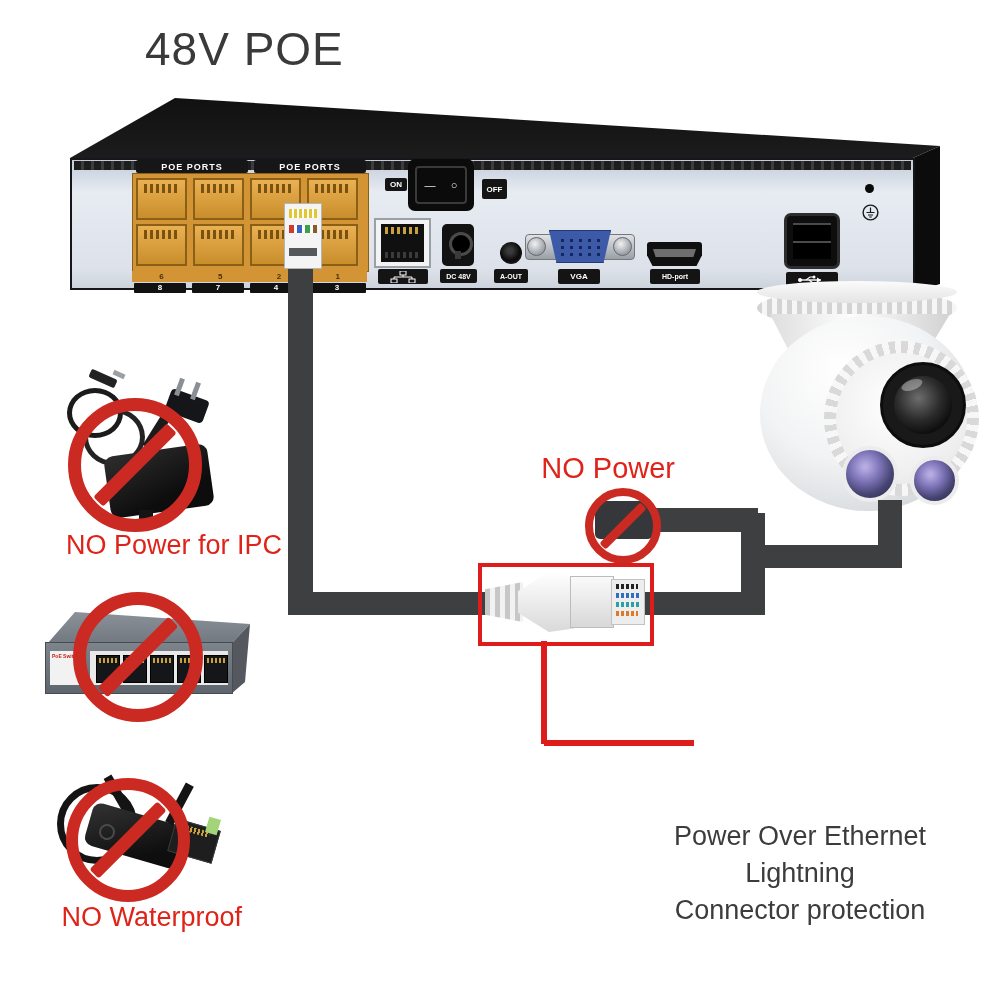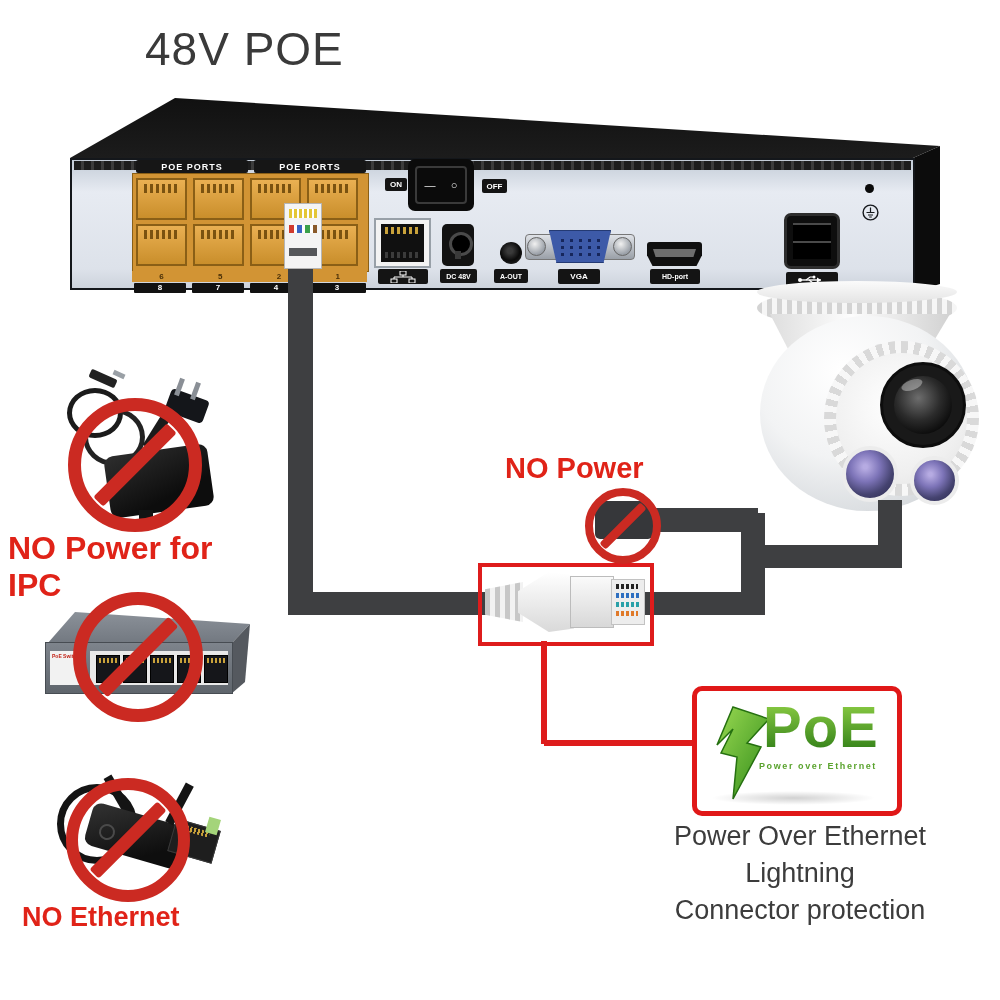--- a/index.html
+++ b/index.html
@@ -2,21 +2,21 @@
 <html><head>
 <meta charset="utf-8">
 <style>
   html,body{margin:0;padding:0;background:#fff;}
   .canvas{position:relative;width:1000px;height:1000px;background:#fff;overflow:hidden;
           font-family:"Liberation Sans", sans-serif;}
   .abs{position:absolute;}
   
   .lbl{position:absolute;background:#141414;color:#fff;font-weight:bold;
        display:flex;align-items:center;justify-content:center;border-radius:2px;}
-  .red-text{position:absolute;color:#e02318;text-align:left;font-weight:700;}
+  .red-text{position:absolute;color:#e02318;text-align:right;font-weight:400;}
   .dark-text{color:#3a3a3a;}
   .ban{position:absolute;border-radius:50%;border-style:solid;border-color:#cb2a22;z-index:40;}
   .ban .bar{position:absolute;left:50%;top:50%;background:#cb2a22;border-radius:3px;
             transform:translate(-50%,-50%) rotate(-45deg);}
   .cable{position:absolute;background:#3e3f41;z-index:14;}
   
   .nvr-top{position:absolute;left:62px;top:94px;width:882px;height:70px;background:linear-gradient(180deg,#101010,#1d1d1d);
            clip-path:polygon(8px 64px,113px 4px,878px 52px,851px 64px);z-index:5;}
   .nvr-side{position:absolute;left:905px;top:146px;width:40px;height:150px;background:#0c0c0c;
             clip-path:polygon(8px 12px,35px 0,35px 138px,8px 146px);z-index:5;}
@@ -112,21 +112,21 @@
     <div class="numseg" style="left:178px;width:52px;">4</div>
     <div class="numseg" style="left:236px;width:58px;">3</div>
 
     <div class="lbl" style="left:313px;top:18px;width:22px;height:13px;font-size:8px;">ON</div>
     <div class="rocker">
       <div class="inner">
         <span>—</span>
         <span>○</span>
       </div>
     </div>
-    <div class="lbl" style="left:410px;top:19px;width:25px;height:14px;font-size:8px;">OFF</div>
+    <div class="lbl" style="left:410px;top:19px;width:25px;height:20px;font-size:8px;">OFF</div>
 
     <div class="abs" style="left:302px;top:58px;width:57px;height:50px;background:#f3f3f3;border:2px solid #98a0a8;box-sizing:border-box;">
       <div class="abs" style="left:5px;top:4px;width:43px;height:38px;background:#101010;">
         <div class="abs" style="left:4px;top:3px;right:4px;height:7px;
              background:repeating-linear-gradient(90deg,#c9a23a 0 3px,#101010 3px 6px);"></div>
         <div class="abs" style="left:4px;bottom:4px;right:4px;height:6px;
              background:repeating-linear-gradient(90deg,#3b3b3b 0 3px,#101010 3px 6px);"></div>
       </div>
     </div>
     <div class="lbl" style="left:306px;top:109px;width:50px;height:15px;">
@@ -251,34 +251,20 @@
       <div class="abs" style="left:4px;top:13px;width:24px;height:5px;background:repeating-linear-gradient(90deg,#2e6fc0 0 3px,#eee 3px 5px);"></div>
       <div class="abs" style="left:4px;top:22px;width:24px;height:5px;background:repeating-linear-gradient(90deg,#2aa0a8 0 3px,#eee 3px 5px);"></div>
       <div class="abs" style="left:4px;top:31px;width:22px;height:5px;background:repeating-linear-gradient(90deg,#e07a2a 0 3px,#eee 3px 5px);"></div>
     </div>
   </div>
   <div class="abs" style="left:478px;top:563px;width:168px;height:75px;border:4px solid #de1c1c;z-index:22;"></div>
 
   <div class="redline" style="left:541px;top:641px;width:6px;height:103px;"></div>
   <div class="redline" style="left:544px;top:740px;width:150px;height:6px;"></div>
 
-  <div class="poe-box">
-    <svg class="abs" width="72" height="96" viewBox="0 0 72 96" style="left:6px;top:14px;">
-      <defs>
-        <linearGradient id="bolt" x1="0" y1="0" x2="1" y2="1">
-          <stop offset="0" stop-color="#9ada52"></stop>
-            <stop offset="1" stop-color="#2f8a18"></stop>
-        </linearGradient>
-      </defs>
-      <path d="M30 2 L66 14 L44 38 L58 42 L30 94 L34 52 L18 48 L30 24 L14 40 Z" fill="url(#bolt)" stroke="#257010" stroke-width="1.5"></path>
-    </svg>
-    <div class="poe-logo">PoE</div>
-    <div class="poe-sub">Power over Ethernet</div>
-    <div class="poe-shadow"></div>
-  </div>
 
   <div class="features">
     <div>Power Over Ethernet</div>
     <div>Lightning</div>
     <div>Connector protection</div>
   </div>
 
   <div class="red-text" style="left:505px;top:452px;width:170px;font-size:29px;">NO Power</div>
   <div class="ban" style="left:585px;top:488px;width:60px;height:60px;border-width:8px;">
     <div class="bar" style="width:58px;height:9px;"></div>
@@ -293,21 +279,21 @@
                 background:linear-gradient(160deg,#2e2e2e,#0d0d0d 70%);"></div>
     <div class="abs" style="left:84px;top:138px;width:14px;height:10px;background:#141414;"></div>
     <div class="abs" style="left:112px;top:22px;width:40px;height:24px;background:#14161a;border-radius:4px;transform:rotate(20deg);"></div>
     <div class="abs" style="left:122px;top:6px;width:5px;height:18px;background:#8a8f96;transform:rotate(20deg);"></div>
     <div class="abs" style="left:138px;top:10px;width:5px;height:18px;background:#8a8f96;transform:rotate(20deg);"></div>
     <div class="abs" style="left:96px;top:44px;width:10px;height:34px;background:#1b1b1b;transform:rotate(32deg);"></div>
   </div>
   <div class="ban" style="left:68px;top:398px;width:108px;height:108px;border-width:13px;">
     <div class="bar" style="width:104px;height:14px;"></div>
   </div>
-  <div class="red-text" style="left:8px;top:530px;width:262px;font-size:32px;">NO Power for IPC</div>
+  <div class="red-text" style="left:20px;top:530px;width:262px;font-size:27px;">NO Power for IPC</div>
 
   <div class="abs" style="left:35px;top:606px;width:215px;height:95px;">
     <div class="abs" style="left:0;top:0;width:215px;height:40px;background:linear-gradient(180deg,#90969e,#70767e);
          clip-path:polygon(12px 38px,40px 6px,215px 18px,196px 38px);"></div>
     <div class="abs" style="left:190px;top:14px;width:25px;height:74px;background:#55595f;
          clip-path:polygon(6px 24px,25px 4px,20px 62px,6px 74px);"></div>
     <div class="abs" style="left:10px;top:36px;width:188px;height:52px;background:linear-gradient(180deg,#7e848c,#5f656c);
                 border:1px solid #474c52;box-sizing:border-box;">
       <div class="abs" style="left:44px;top:8px;width:138px;height:34px;background:#e9e9e9;"></div>
       <div class="abs" style="left:4px;top:8px;width:36px;height:34px;background:#f2f2f2;color:#c22418;font-size:5px;
@@ -341,15 +327,15 @@
     <div class="abs" style="left:44px;top:52px;width:12px;height:12px;border-radius:50%;border:2px solid #4a4a4a;transform:rotate(16deg);"></div>
     <div class="abs" style="left:116px;top:52px;width:44px;height:32px;background:#1e1e1e;border:1px solid #3a3a3a;transform:rotate(16deg);">
       <div class="abs" style="left:3px;top:3px;width:32px;height:6px;background:repeating-linear-gradient(90deg,#c9a23a 0 2px,#1e1e1e 2px 4px);"></div>
     </div>
     <div class="abs" style="left:152px;top:46px;width:12px;height:16px;background:#a4d47a;transform:rotate(16deg);"></div>
     <div class="abs" style="left:120px;top:10px;width:9px;height:44px;background:#141414;transform:rotate(28deg);"></div>
   </div>
   <div class="ban" style="left:66px;top:778px;width:100px;height:100px;border-width:12px;">
     <div class="bar" style="width:96px;height:13px;"></div>
   </div>
-  <div class="red-text" style="left:22px;top:902px;width:220px;font-size:27px;">NO Ethernet</div>
+  <div class="red-text" style="left:22px;top:902px;width:220px;font-size:27px;">NO Waterproof</div>
 
 </div>
 
 </body></html>

